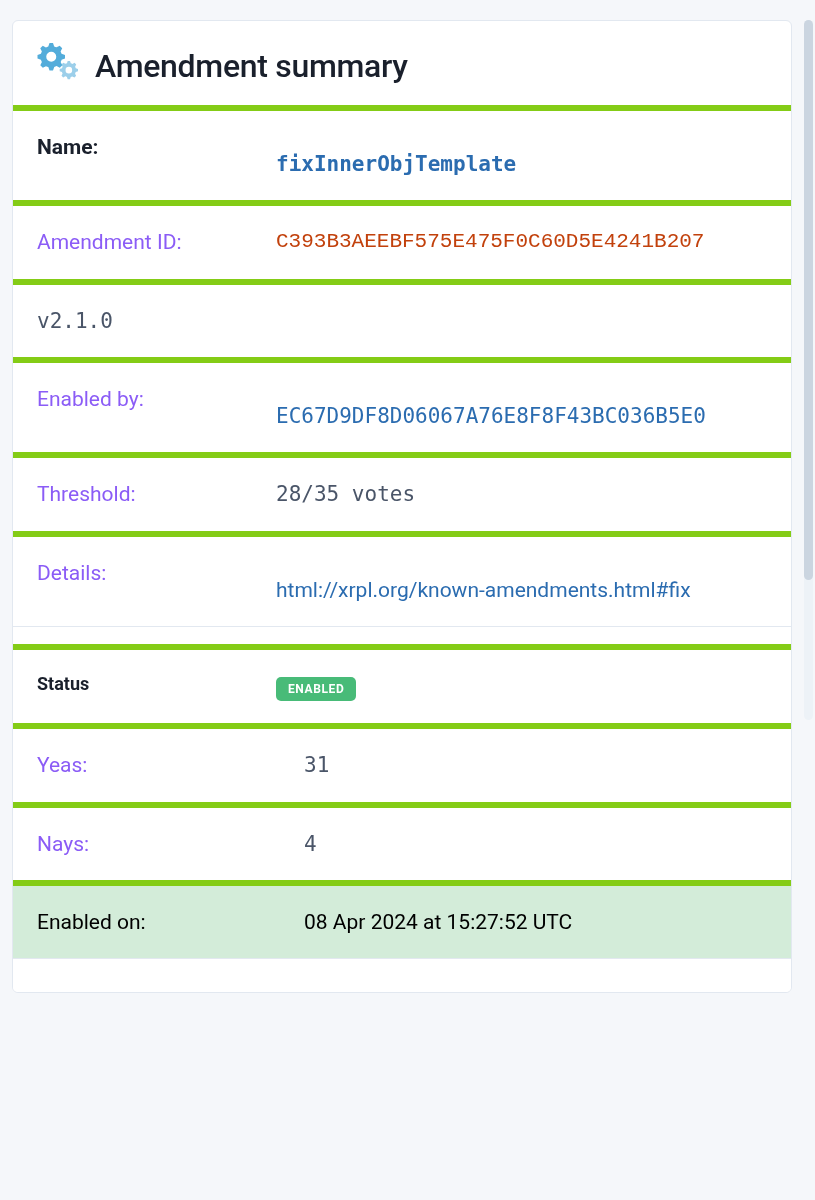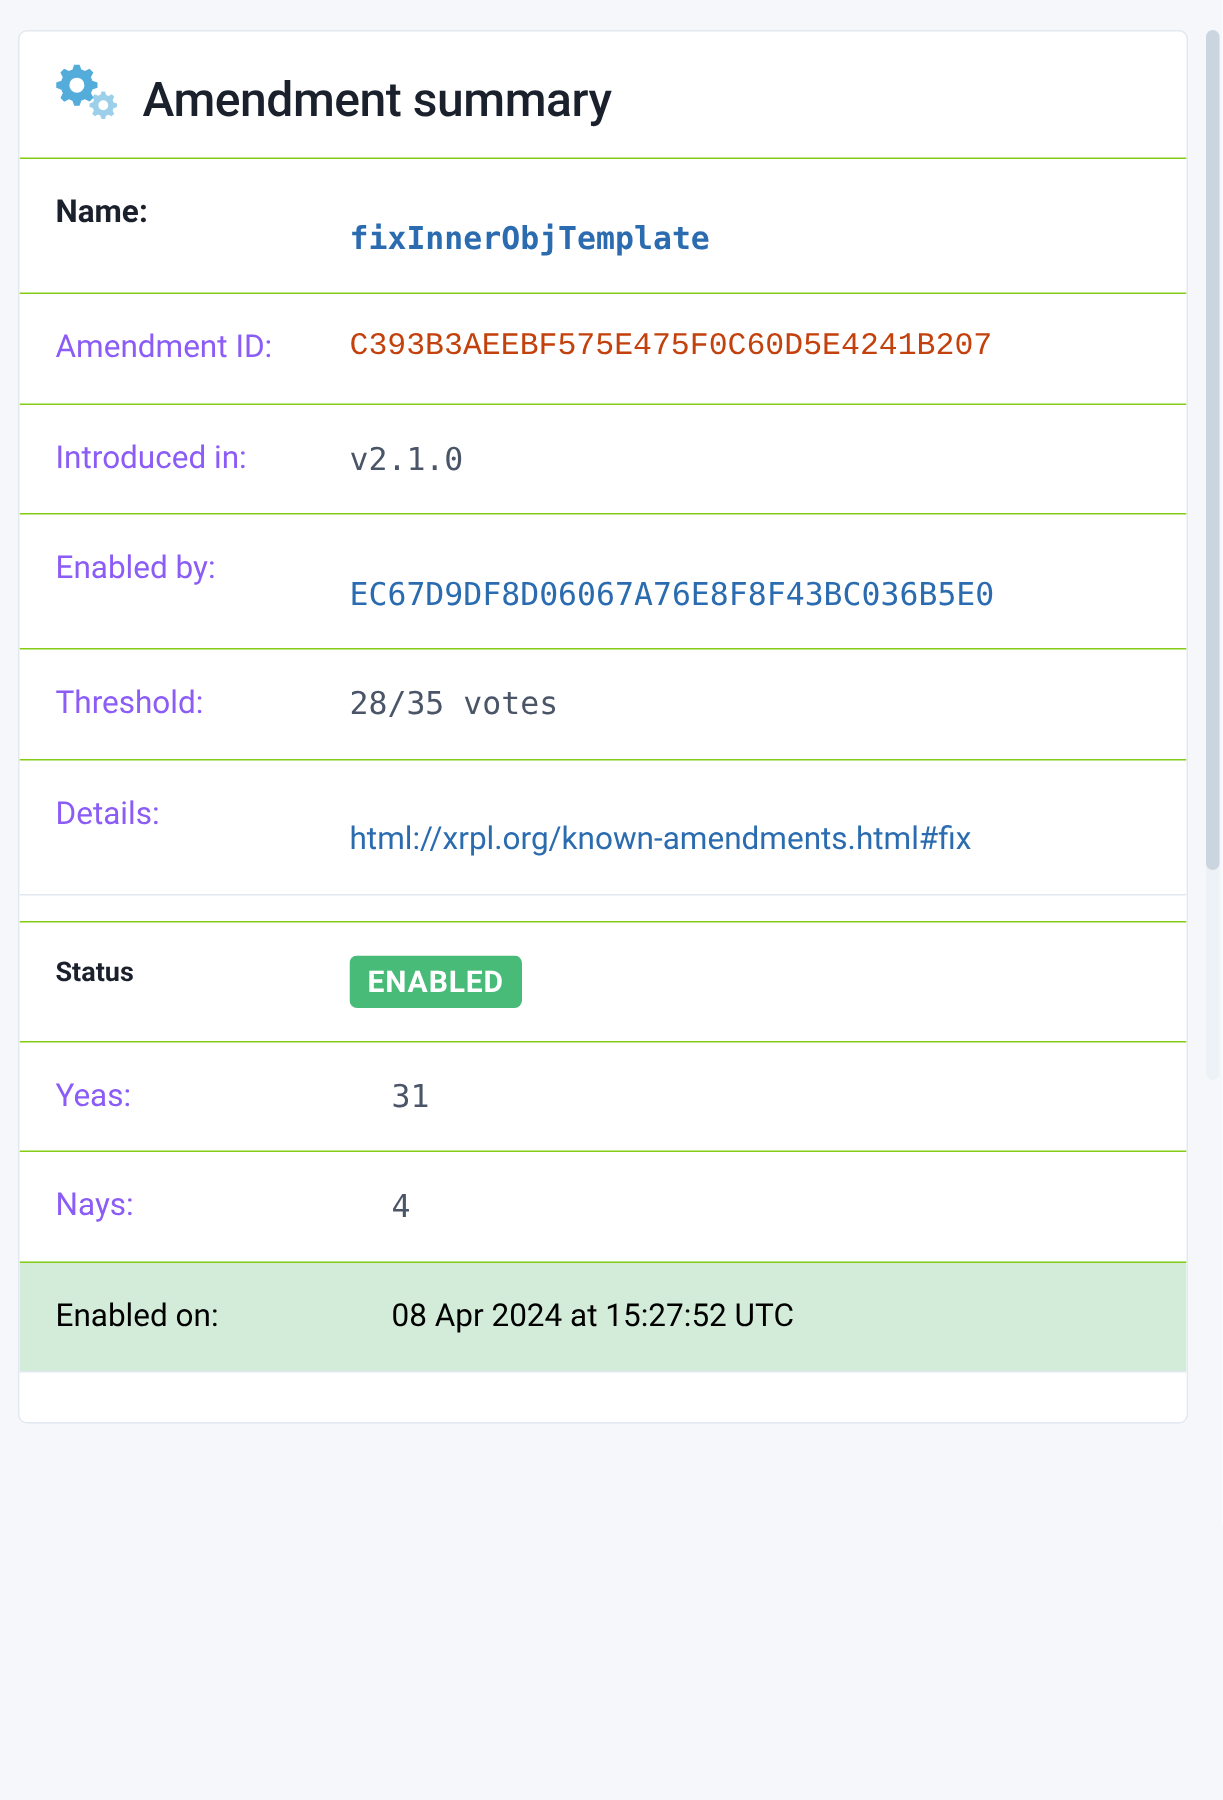--- a/index.html
+++ b/index.html
@@ -32,25 +32,26 @@
       flex-shrink: 0;
     }
     .card-title {
       font-size: 32px;
       font-weight: 500;
       color: #1a202c;
       letter-spacing: -0.3px;
     }
     .row {
       display: flex;
-      border-top: 1px solid #84cc16;
+      border-top: 6px solid #84cc16;
       padding: 22px 24px;
       align-items: flex-start;
       font-size: 21px;
       overflow: hidden;
+      gap: 43px;
     }
     .row-label {
       flex: 0 0 196px;
       color: #8b5cf6;
       line-height: 1.35;
     }
     .row-value {
       flex: 1;
       color: #4a5568;
       font-family: ui-monospace, SFMono-Regular, Menlo, Monaco, Consolas, monospace;
@@ -78,21 +79,21 @@
     .section-gap {
       height: 18px;
       border-top: 1px solid #e2e8f0;
       background: #fff;
     }
     .badge {
       display: inline-block;
       background: #48bb78;
       color: #fff;
       font-weight: 700;
-      font-size: 20px;
+      font-size: 12px;
       letter-spacing: 0.6px;
       padding: 4px 12px;
       border-radius: 5px;
       font-family: inherit;
     }
     .status-row .row-label {
       font-weight: 700;
       color: #1a202c;
       font-size: 18px;
     }
@@ -150,21 +151,20 @@
     <div class="row-label strong">Name:</div>
     <div class="row-value link strong">fixInnerObjTemplate</div>
   </div>
 
   <div class="row">
     <div class="row-label">Amendment ID:</div>
     <div class="row-value muted">C393B3AEEBF575E475F0C60D5E4241B207</div>
   </div>
 
   <div class="row">
-    <div class="row-label">Introduced in:</div>
     <div class="row-value">v2.1.0</div>
   </div>
 
   <div class="row">
     <div class="row-label">Enabled by:</div>
     <div class="row-value link">EC67D9DF8D06067A76E8F8F43BC036B5E0</div>
   </div>
 
   <div class="row">
     <div class="row-label">Threshold:</div>

